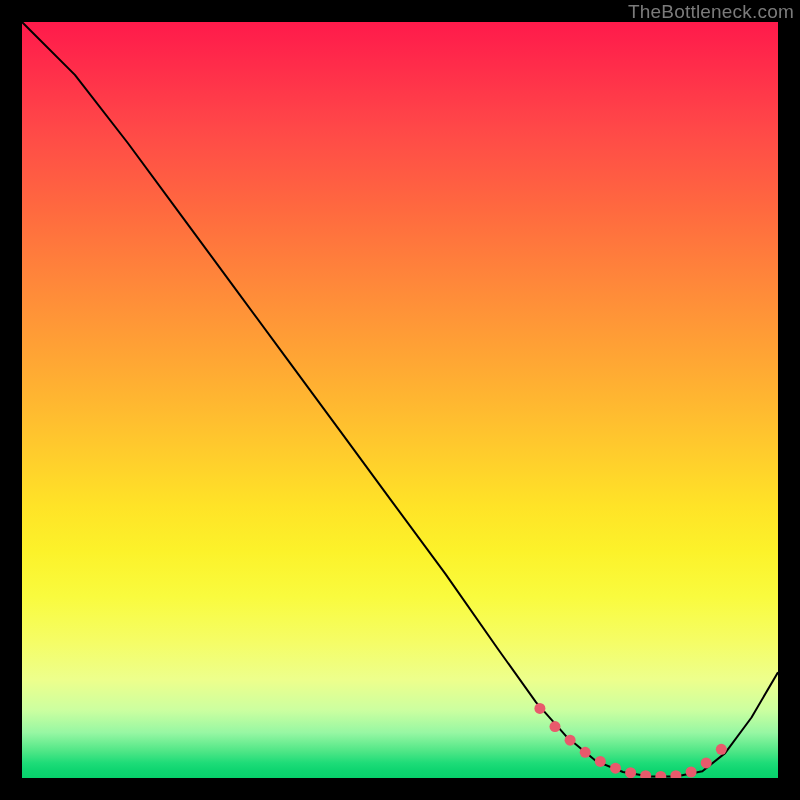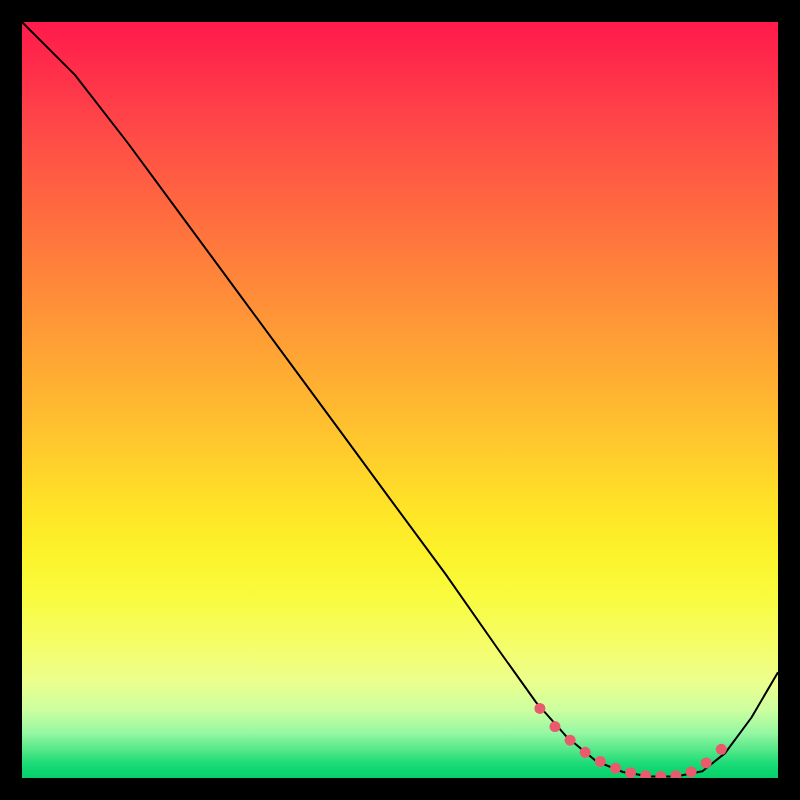--- a/index.html
+++ b/index.html
@@ -70,20 +70,21 @@
     font-family: Arial, Helvetica, sans-serif;
     font-size: 19px;
     letter-spacing: 0.2px;
     user-select: none;
   }
 </style>
 </head>
 <body>
 
 <div class="stage">
+  <div class="watermark">TheBottleneck.com</div>
   <div class="plot">
     <div class="gradient"></div>
     <svg class="curve" viewBox="0 0 756 756" preserveAspectRatio="none">
       <path class="line" d="M0.0 0.0 L52.9 52.9 L105.8 121.0 L158.8 192.8 L211.7 264.6 L264.6 336.4 L317.5 408.2 L370.4 480.1 L423.4 551.9 L476.3 627.5 L514.1 680.4 L544.3 714.4 L574.6 739.4 L601.0 750.0 L627.5 754.5 L653.9 754.5 L680.4 749.2 L703.1 731.1 L729.5 695.5 L756.0 650.2"></path>
       <g>
           <circle class="dot" cx="517.9" cy="686.4" r="5.5"></circle>
           <circle class="dot" cx="533.0" cy="704.6" r="5.5"></circle>
           <circle class="dot" cx="548.1" cy="718.2" r="5.5"></circle>
           <circle class="dot" cx="563.2" cy="730.3" r="5.5"></circle>
           <circle class="dot" cx="578.3" cy="739.4" r="5.5"></circle>

